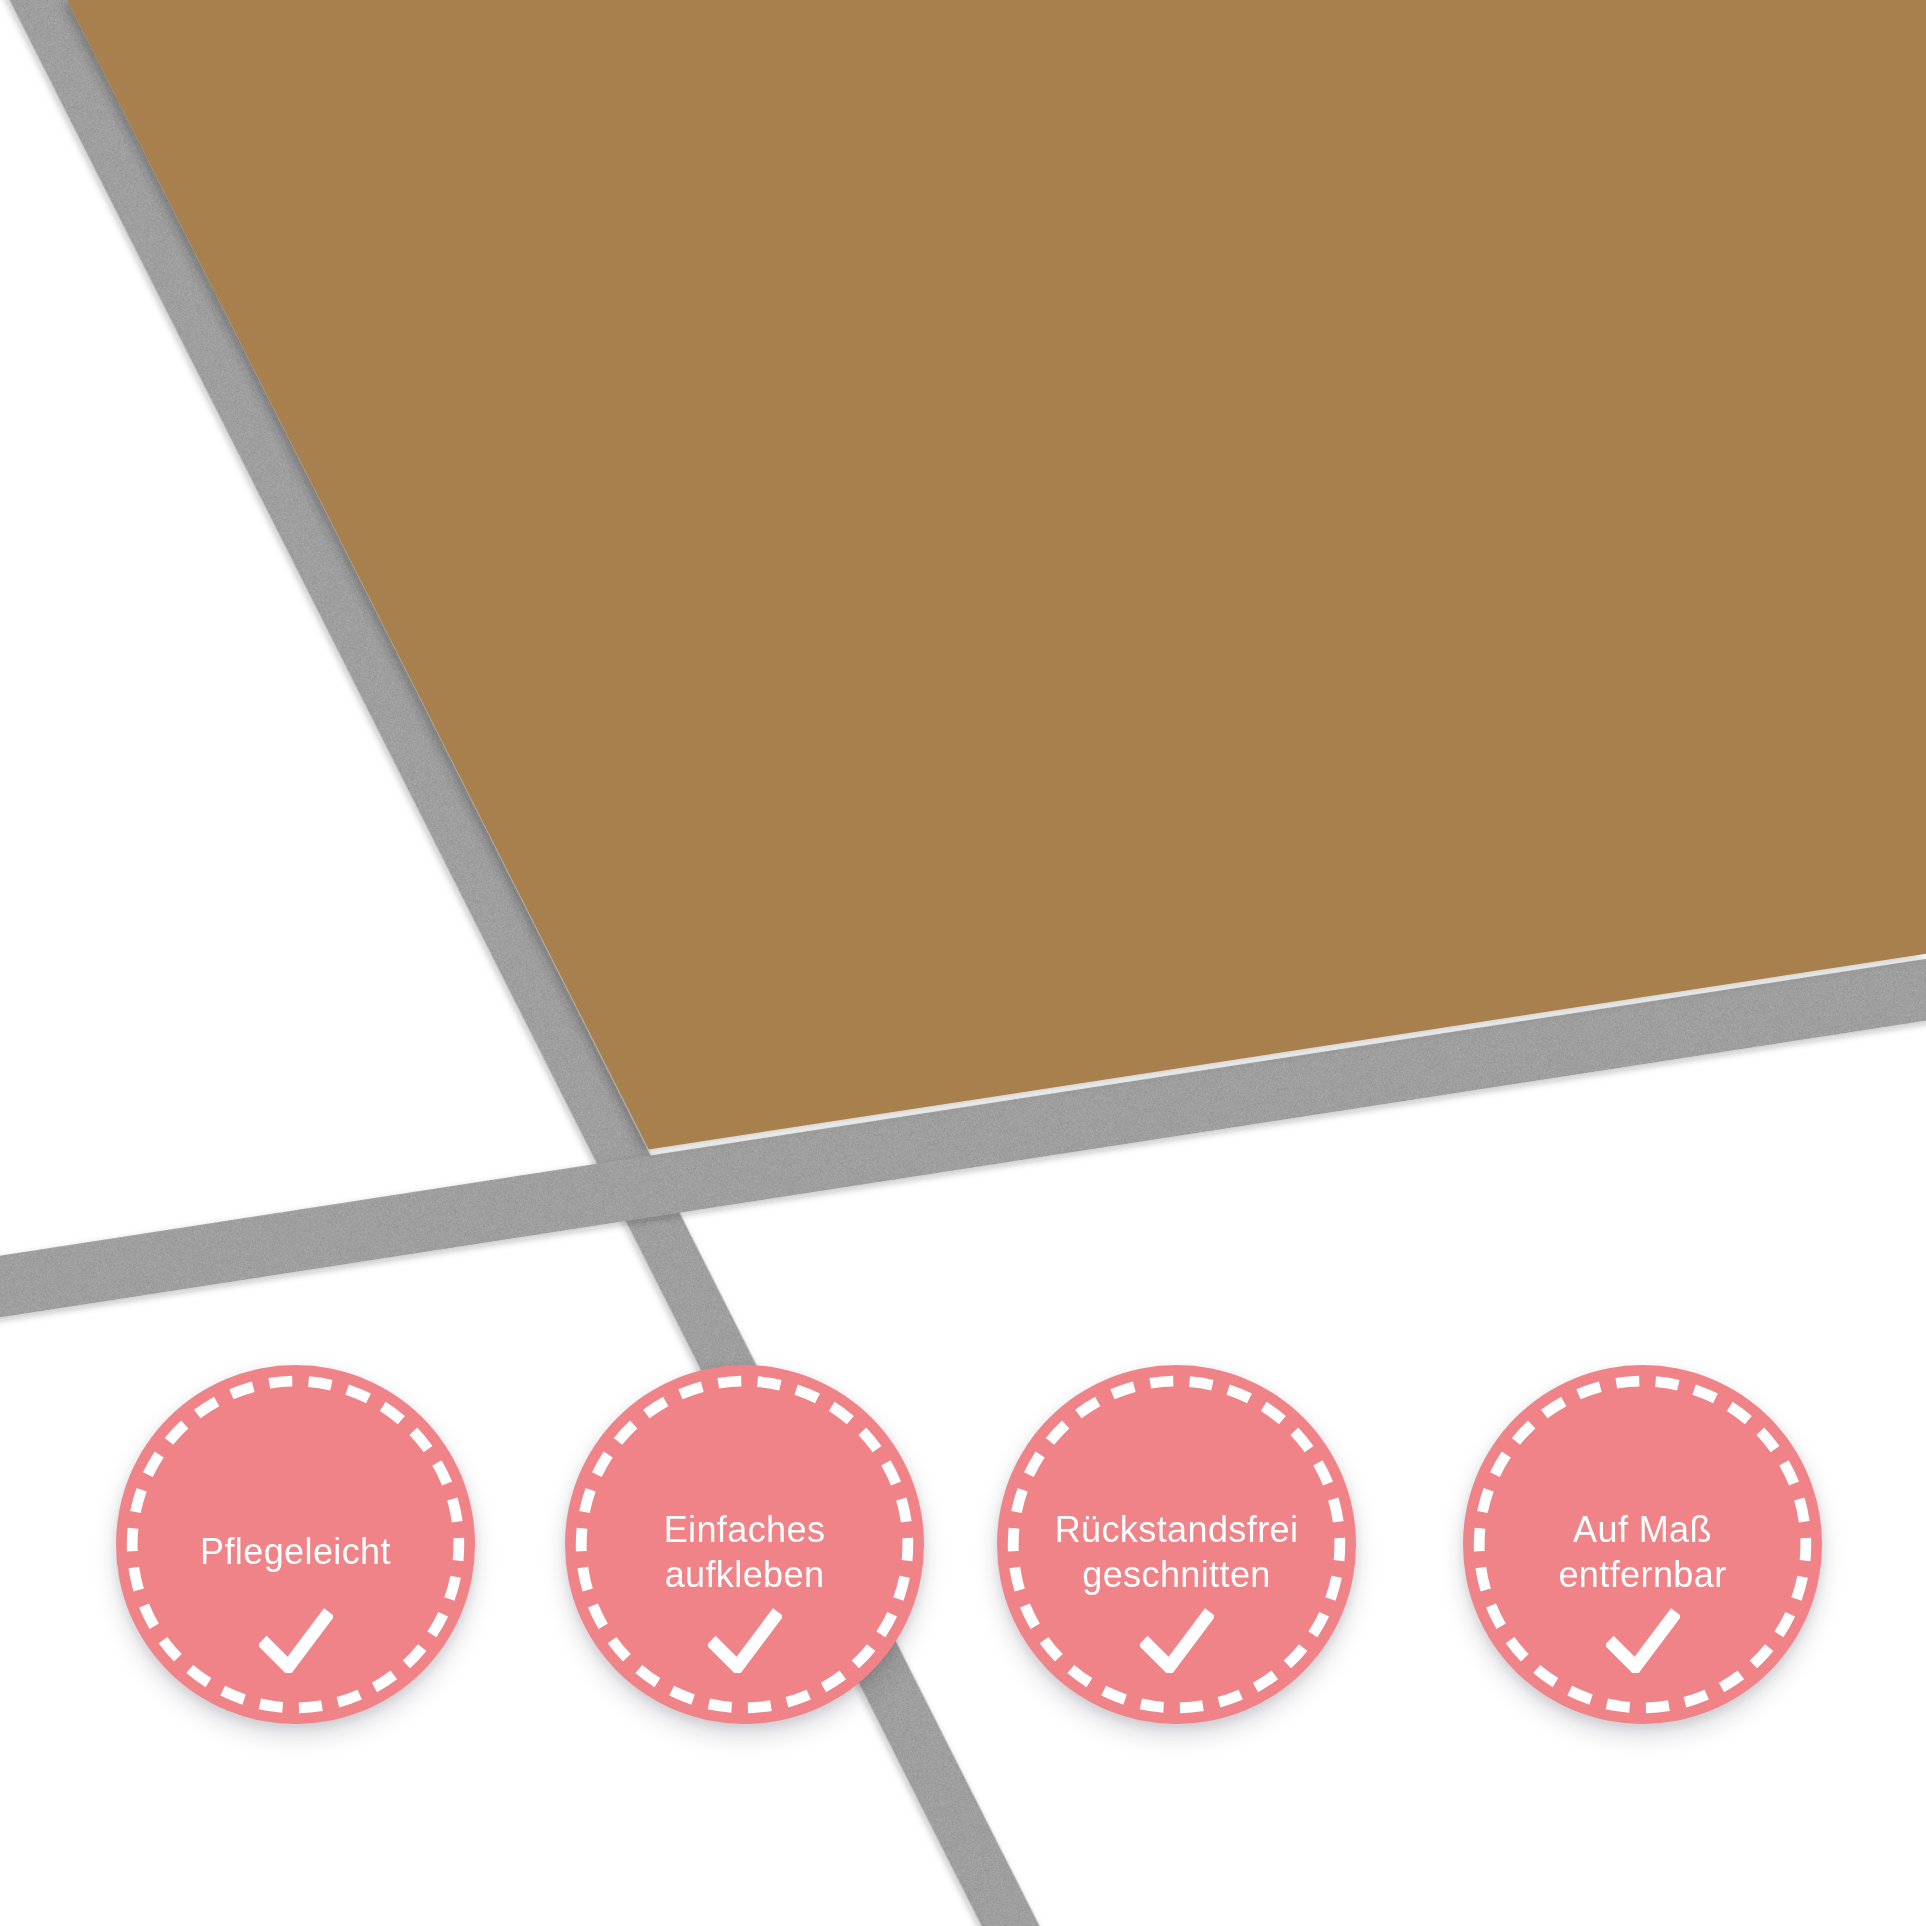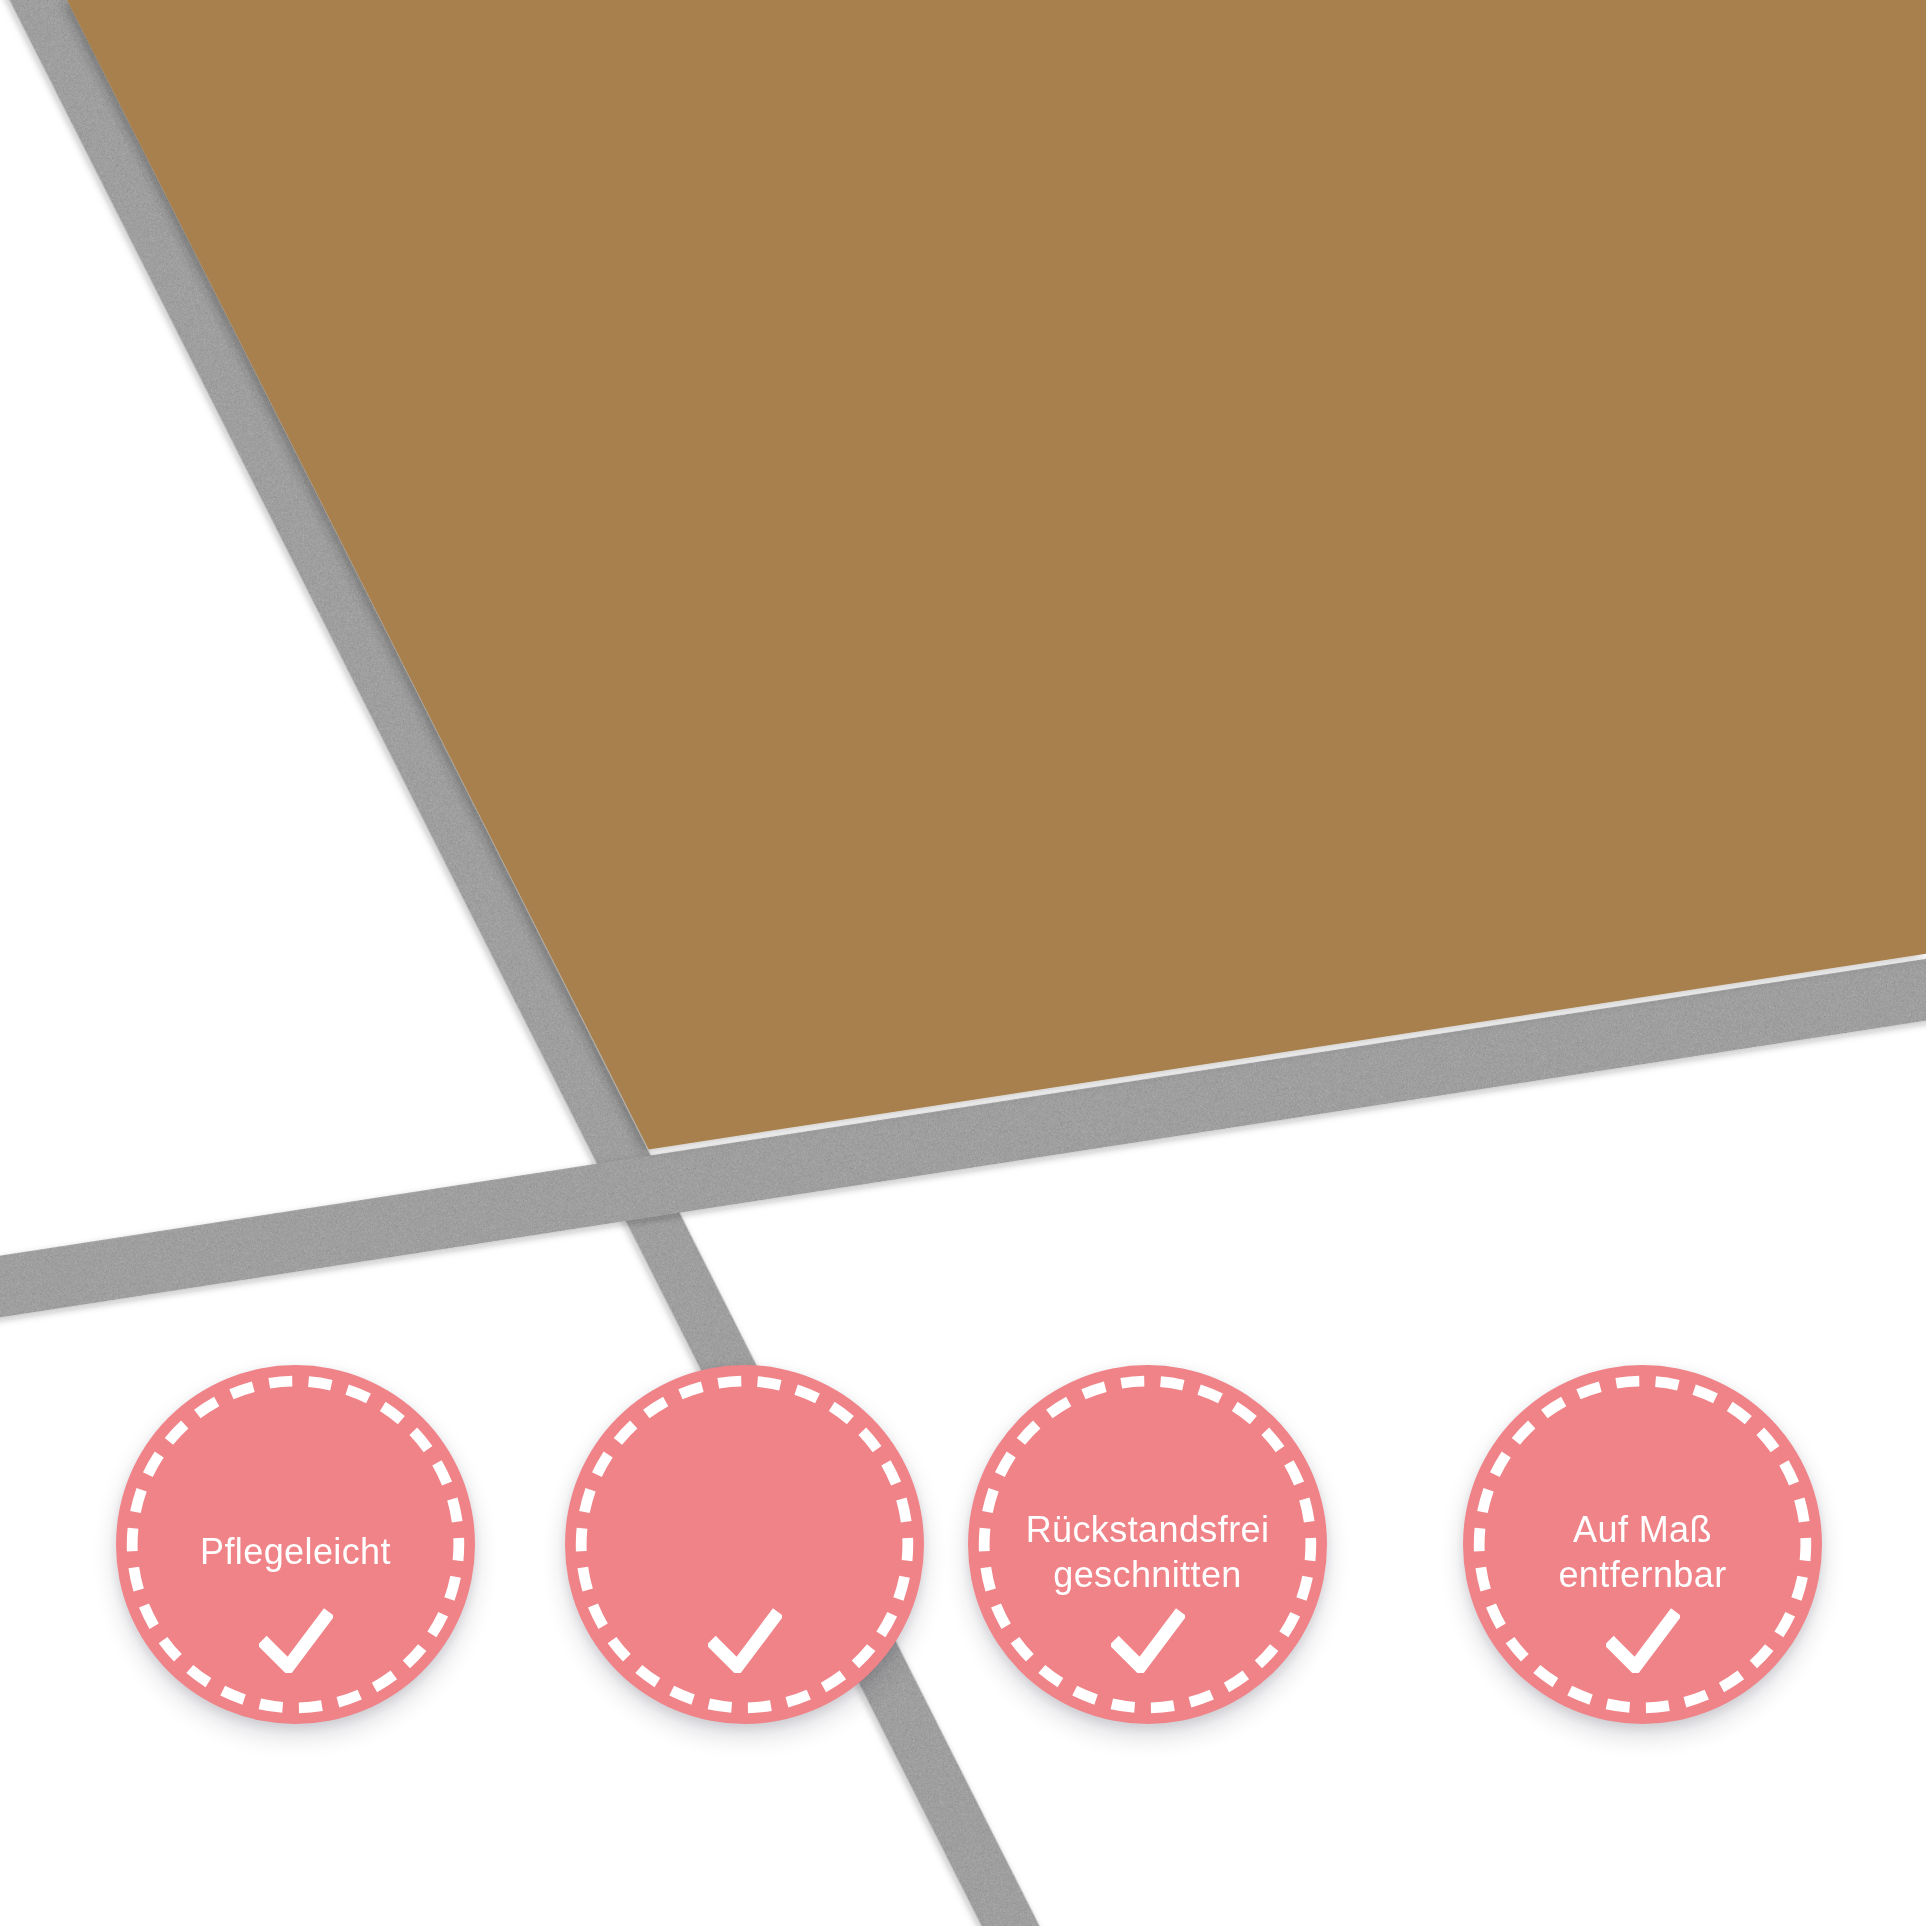--- a/index.html
+++ b/index.html
@@ -86,26 +86,30 @@
       </div>
       <svg class="check" viewBox="0 0 96 84">
         <path d="M10 48 L38 76 L86 12"></path>
       </svg>
     </div>
 
     <div class="badge" style="left:565px">
       <svg class="ring" viewBox="0 0 466 466">
         <circle cx="233" cy="233" r="212"></circle>
       </svg>
+      <div class="badge-label">
+        <span>Einfaches</span>
+        <span>aufkleben</span>
+      </div>
       <svg class="check" viewBox="0 0 96 84">
         <path d="M10 48 L38 76 L86 12"></path>
       </svg>
     </div>
 
-    <div class="badge" style="left:968px">
+    <div class="badge" style="left:997px">
       <svg class="ring" viewBox="0 0 466 466">
         <circle cx="233" cy="233" r="212"></circle>
       </svg>
       <div class="badge-label">
         <span>Rückstandsfrei</span>
         <span>geschnitten</span>
       </div>
       <svg class="check" viewBox="0 0 96 84">
         <path d="M10 48 L38 76 L86 12"></path>
       </svg>

